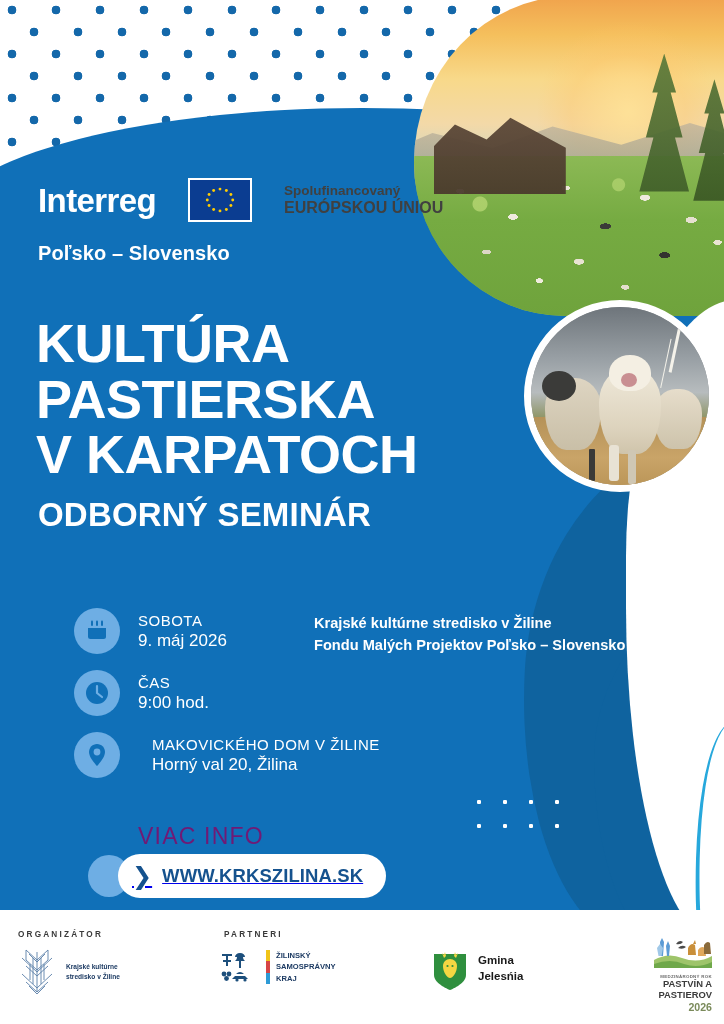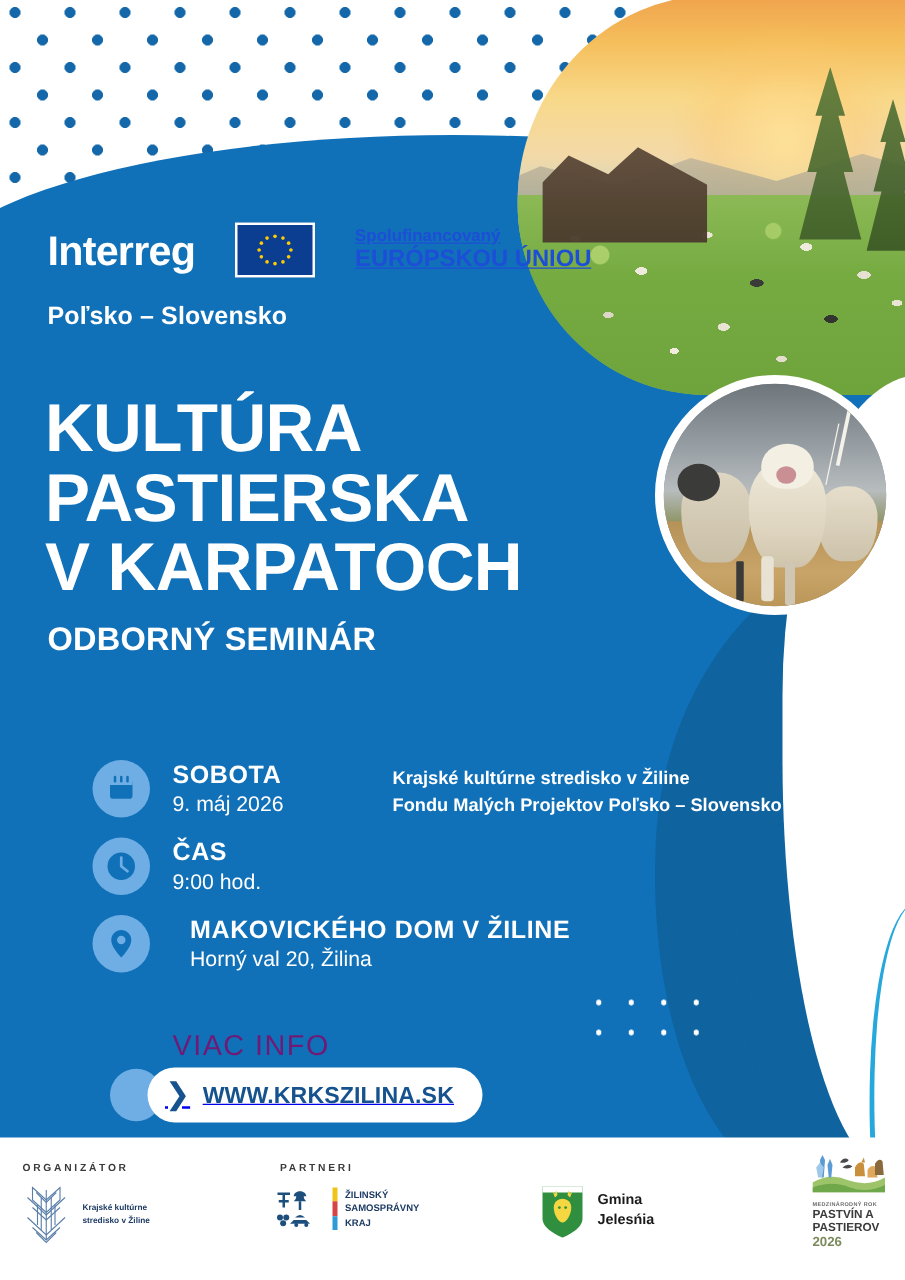--- a/index.html
+++ b/index.html
@@ -213,53 +213,53 @@
   .interreg-word {
     color: #ffffff; font-size: 33px; font-weight: 700;
     letter-spacing: -0.6px; line-height: 1;
   }
   .euflag {
     width: 64px; height: 44px; background: #0b3d91;
     border: 2px solid #ffffff;
     position: relative;
   }
   .eu-text {
-    color: #1d4ed8; line-height: 1.16; text-decoration: underline;
+    color: #404040; line-height: 1.16;
   }
   .eu-text .l1 { font-size: 13.5px; font-weight: 700; display: block; }
-  .eu-text .l2 { font-size: 19px; font-weight: 700; display: block; }
+  .eu-text .l2 { font-size: 16px; font-weight: 700; display: block; }
   .psk {
     position: absolute; left: 38px; top: 242px;
     color: #ffffff; font-size: 20px; font-weight: 700; letter-spacing: .1px;
   }
 
   
   .headline {
     position: absolute; left: 36px; top: 316px;
     color: #ffffff;
     font-size: 54px; font-weight: 700;
     line-height: 1.03; letter-spacing: -0.5px;
   }
   .headline div { white-space: nowrap; }
   .subhead {
     position: absolute; left: 38px; top: 496px;
-    color: #ffffff; font-size: 26px; font-weight: 600; letter-spacing: .2px;
+    color: #ffffff; font-size: 33px; font-weight: 600; letter-spacing: .2px;
   }
 
   
   .details { position: absolute; left: 74px; top: 608px; }
   .detail-row { display: flex; align-items: center; gap: 18px; margin-bottom: 16px; }
   .detail-row.loc { margin-top: 12px; gap: 32px; }
   .dicon {
     width: 46px; height: 46px; border-radius: 50%;
     background: #6eaee4; flex: 0 0 46px;
     display: flex; align-items: center; justify-content: center;
   }
   .dtext .t1 {
-    display: block; color: #ffffff; font-weight: 700; font-size: 20px; letter-spacing: .5px;
+    display: block; color: #ffffff; font-weight: 400; font-size: 15px; letter-spacing: .5px;
   }
   .dtext .t2 {
     display: block; color: #ffffff; font-weight: 400; font-size: 17px; margin-top: 2px;
   }
 
   
   .project {
     position: absolute; left: 314px; top: 612px;
     color: #ffffff; font-size: 14.6px; font-weight: 700; line-height: 1.52;
   }
@@ -309,21 +309,21 @@
   .zsk { position: absolute; left: 218px; top: 40px; display: flex; align-items: center; gap: 6px; }
   .zsk-sym { width: 42px; height: 34px; }
   .zsk-bars { width: 4px; height: 34px; display: flex; flex-direction: column; }
   .zsk-bars i { flex: 1; display: block; }
   .zsk-txt { font-size: 7.6px; line-height: 1.5; color: #1d3b63; font-weight: 700; }
 
   .gmina { position: absolute; left: 432px; top: 36px; display: flex; align-items: center; gap: 10px; }
   .gmina-shield { width: 36px; height: 46px; }
   .gmina-txt { font-size: 11.5px; line-height: 1.35; color: #1a1a1a; font-weight: 700; }
 
-  .pastvin { position: absolute; left: 650px; top: 12px; width: 62px; text-align: left; }
+  .pastvin { position: absolute; left: 650px; top: 26px; width: 62px; text-align: right; }
   .pastvin .pic { width: 58px; height: 32px; margin: 0 auto; }
   .pastvin .r1 { font-size: 4.4px; letter-spacing: .3px; color: #6b6b6b; font-weight: 700; margin-top: 2px; }
   .pastvin .r2 { font-size: 9.4px; color: #3b3b3b; font-weight: 700; line-height: 1.12; }
   .pastvin .r3 { font-size: 10.6px; color: #7a8a5a; font-weight: 700; margin-top: 1px; }
 </style>
 </head>
 <body>
 
 <div id="poster">
 

